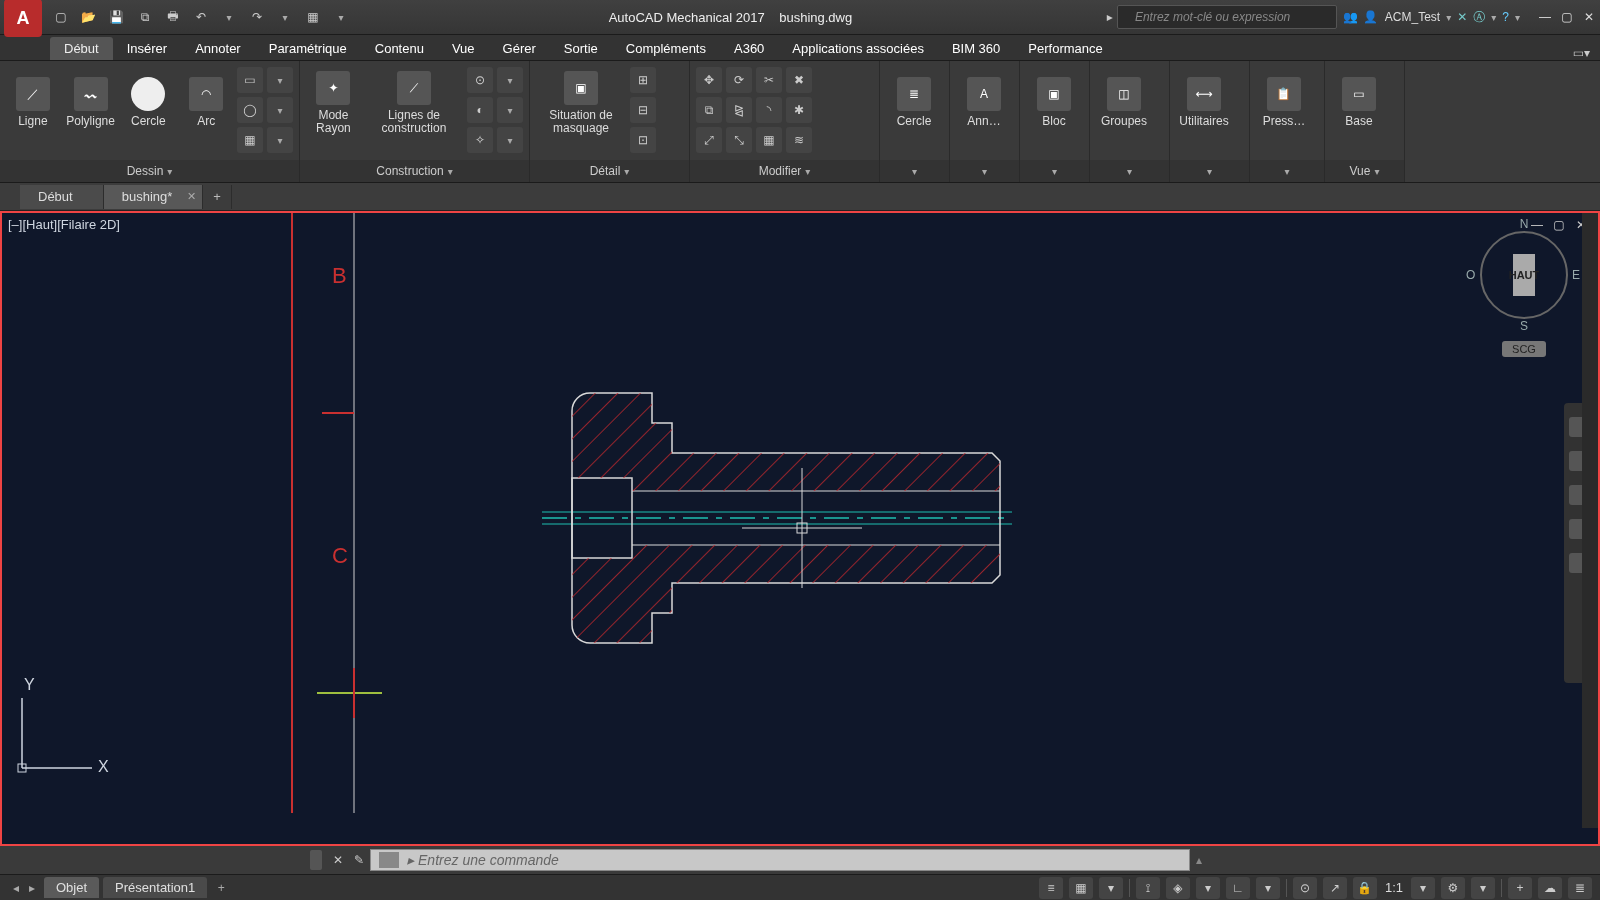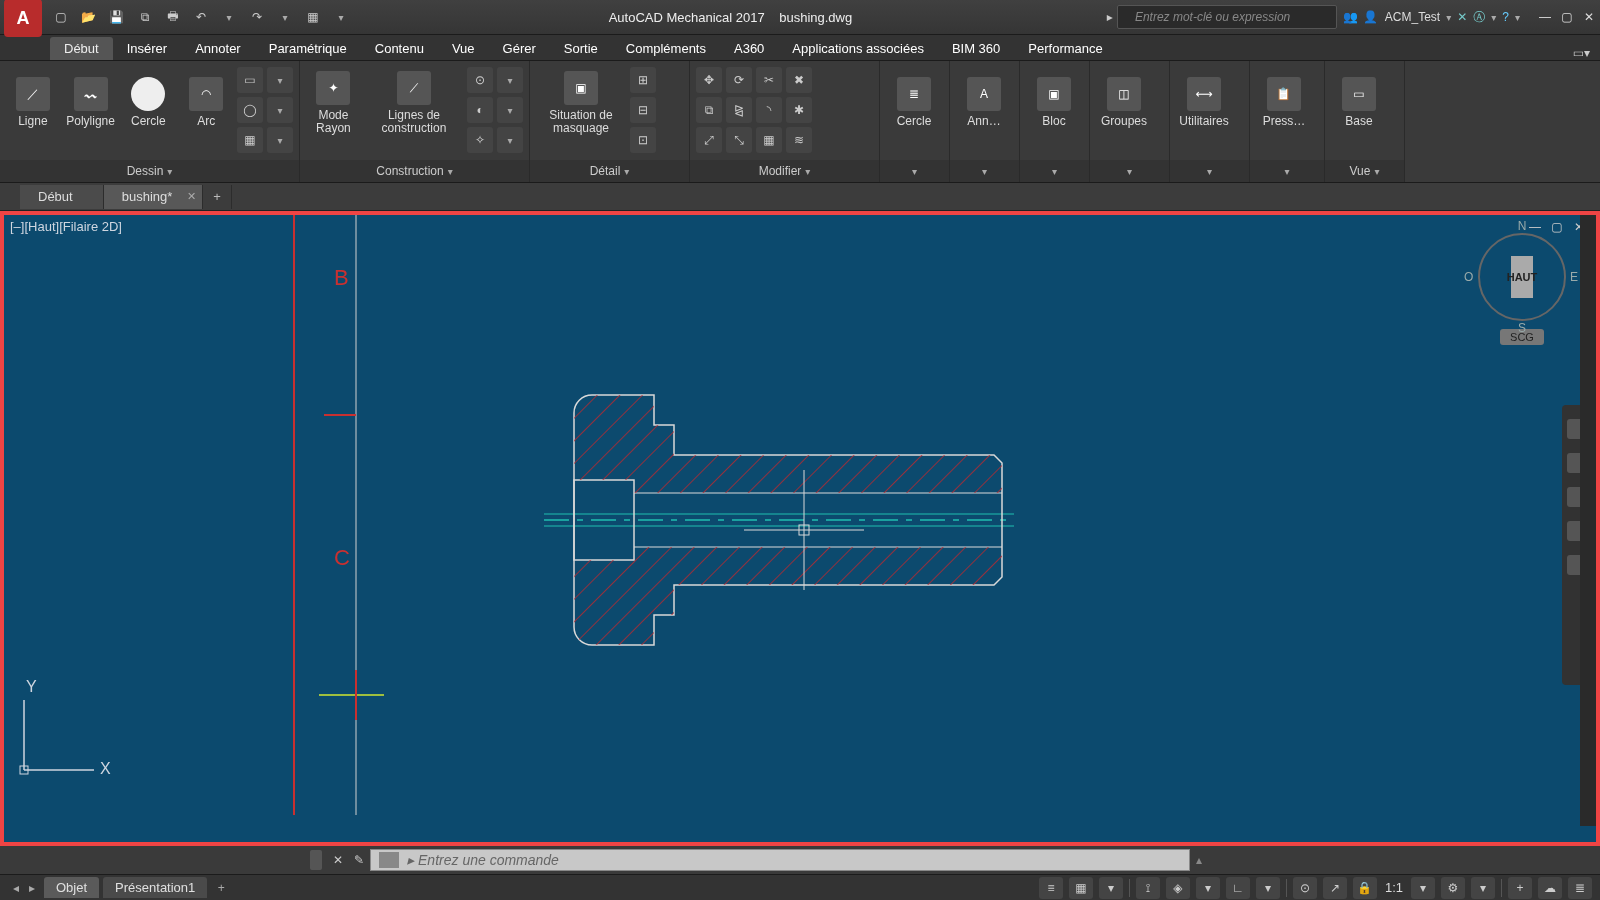--- a/index.html
+++ b/index.html
@@ -37,31 +37,31 @@
 
 
 .filetabs { height:28px; background:#3c3c3c; display:flex; align-items:center; padding-left:20px; gap:0; border-bottom:1px solid #222; }
 .filetab { height:24px; padding:0 30px 0 18px; background:#4b4b4b; display:flex; align-items:center; font-size:13px; color:#ddd; border-right:1px solid #2c2c2c; position:relative; }
 .filetab.active { background:#585858; }
 .filetab .x { position:absolute; right:6px; color:#aaa; font-size:11px; }
 .filetab.plus { background:#3c3c3c; padding:0 10px; color:#bbb; }
 
 
 .workarea { display:flex; height: calc(900px - 35px - 26px - 122px - 28px - 28px - 26px); position:relative; }
-.viewport { flex:1; background:#0c4a6e; position:relative; overflow:hidden; border:4px solid #ef4444; }
+.viewport { flex:1; background:#0f172a; position:relative; overflow:hidden; border:2px solid #ef4444; }
 .viewport-label { position:absolute; left:6px; top:4px; color:#cfd6e0; font-size:13px; }
 .viewcube { position:absolute; right:24px; top:18px; width:100px; height:130px; display:flex; flex-direction:column; align-items:center; color:#9aa; }
 .viewcube .ring { width:88px; height:88px; border:2px solid #666; border-radius:50%; position:relative; display:flex; align-items:center; justify-content:center; }
 .viewcube .face { width:22px; height:42px; background:#aaa; color:#222; font-size:11px; display:flex; align-items:center; justify-content:center; font-weight:bold; }
 .viewcube .d { position:absolute; font-size:12px; color:#9aa; }
 .viewcube .dn { top:-16px; left:50%; transform:translateX(-50%);}
 .viewcube .ds { bottom:-16px; left:50%; transform:translateX(-50%);}
 .viewcube .de { right:-14px; top:50%; transform:translateY(-50%);}
 .viewcube .do_ { left:-16px; top:50%; transform:translateY(-50%);}
-.scg-badge { margin-top:8px; padding:2px 10px; background:#777; color:#222; font-size:11px; border-radius:3px; }
+.scg-badge { margin-top:22px; padding:2px 10px; background:#777; color:#222; font-size:11px; border-radius:3px; }
 .nav-bar { position:absolute; right:4px; top:190px; width:30px; height:280px; background:#323232; border-radius:4px; display:flex; flex-direction:column; align-items:center; gap:14px; padding-top:14px; }
 .nav-bar div { width:20px; height:20px; background:#555; border-radius:3px; }
 .wnd-ctrl-small { position:absolute; right:8px; top:4px; display:flex; gap:4px; }
 .wnd-ctrl-small span { width:18px; height:16px; display:flex; align-items:center; justify-content:center; color:#ccc; font-size:12px; }
 
 svg.drawing { position:absolute; left:0; top:0; }
 
 
 .cmd-history { height:40px; background:#2e3640; color:#8f98a5; font-family:Consolas,monospace; font-size:14px; padding: 2px 0 0 370px; line-height:1.3; border-top:1px solid #455; }
 .cmd-input-row { height:28px; display:flex; align-items:center; background:#3a3a3a; padding-left:310px; }

